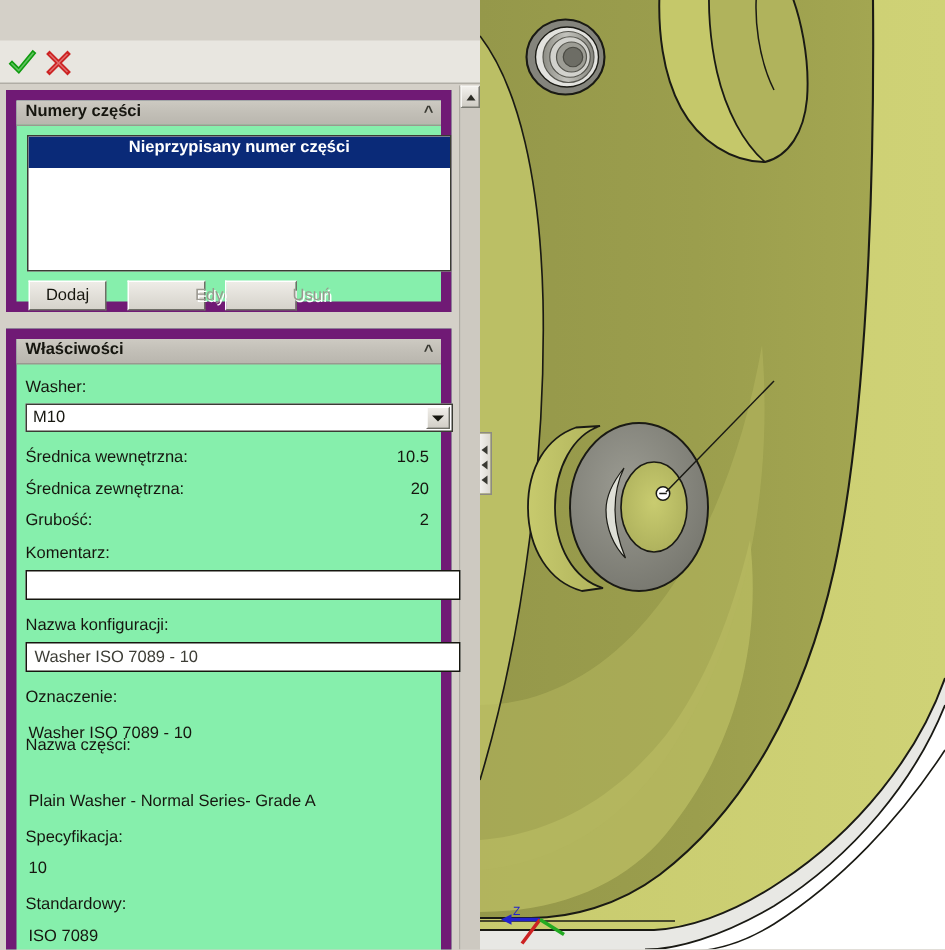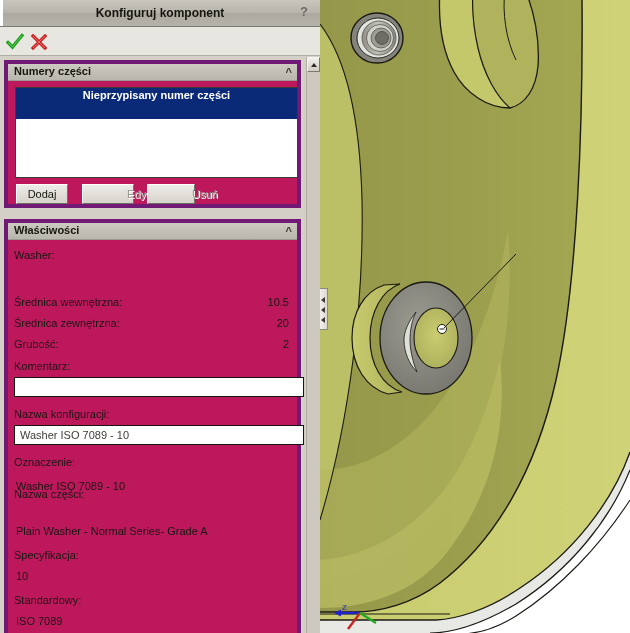--- a/index.html
+++ b/index.html
@@ -83,22 +83,22 @@
     border-bottom: 4px solid #2b2b25;
   }
   #panel-scrollbar .sb-track {
     position: absolute; left: 0; top: 15px; width: 13px; bottom: 0;
     background: #cdc9c1;
   }
 
   
   .group {
     position: absolute; left: 4px; width: 297px;
-    background: #be185d;
-    border: 4px solid #701a75;
+    background: #86efac;
+    border: 7px solid #701a75;
     box-sizing: border-box;
   }
   .group-header {
     position: relative; height: 17px;
     background: linear-gradient(to bottom,#cdcac2 0%, #c2bfb7 50%, #b9b6ae 100%);
     border-bottom: 1px solid #9b9890;
     box-sizing: border-box;
   }
   .group-header .gh-title {
     position: absolute; left: 6px; top: 1px;
@@ -115,21 +115,21 @@
   
   #pn-list {
     position: absolute; left: 7px; top: 6px;
     width: 283px; height: 91px;
     background: #ffffff;
     border: 1px solid #3b3b34;
     box-sizing: border-box;
     overflow: hidden;
   }
   #pn-list .sel-row {
-    height: 31px; line-height: 15px;
+    height: 21px; line-height: 15px;
     background: #0a2a78;
     color: #ffffff;
     font-weight: bold;
     text-align: center;
     font-size: 11px;
   }
 
   .btn {
     position: absolute;
     height: 20px;
@@ -356,25 +356,20 @@
   </div>
 
   <div id="splitter">
     <i class="sarr a1"></i>
       <i class="sarr a2"></i>
       <i class="sarr a3"></i>
   </div>
 
   <div id="panel">
 
-    <div id="titlebar">
-      <div class="tb-left-edge"></div>
-      <div class="tb-text">Konfiguruj komponent</div>
-      <div class="tb-help">?</div>
-    </div>
 
     <div id="acceptbar">
       <span class="tick-btn">
         <svg width="20" height="20" viewBox="0 0 20 20">
           <path d="M3 10.5 L7.5 15 L17 3.5" stroke="#0f9b0f" stroke-width="3.2" fill="none" stroke-linecap="square"></path>
           <path d="M3 10.5 L7.5 15 L17 3.5" stroke="#7fd37f" stroke-width="1.1" fill="none" stroke-linecap="square" opacity="0.7"></path>
         </svg>
       </span>
       <span class="cross-btn">
         <svg width="20" height="20" viewBox="0 0 20 20">
@@ -407,20 +402,26 @@
     </div>
 
     <div class="group" style="top:219px; height:494px;">
       <div class="group-header">
         <span class="gh-title">Właściwości</span>
         <span class="gh-chev">^</span>
       </div>
       <div class="group-body" style="height:379px;">
 
         <span class="lbl" style="top:9px;">Washer:</span>
+        <span class="combo" style="top:26px;">
+          <span class="combo-text">M10</span>
+          <span class="combo-btn">
+              <i class="arr"></i>
+            </span>
+        </span>
 
         <span class="lbl" style="top:56px;">Średnica wewnętrzna:</span>
         <span class="val-right" style="top:56px;">10.5</span>
 
         <span class="lbl" style="top:77px;">Średnica zewnętrzna:</span>
         <span class="val-right" style="top:77px;">20</span>
 
         <span class="lbl" style="top:98px;">Grubość:</span>
         <span class="val-right" style="top:98px;">2</span>
 

